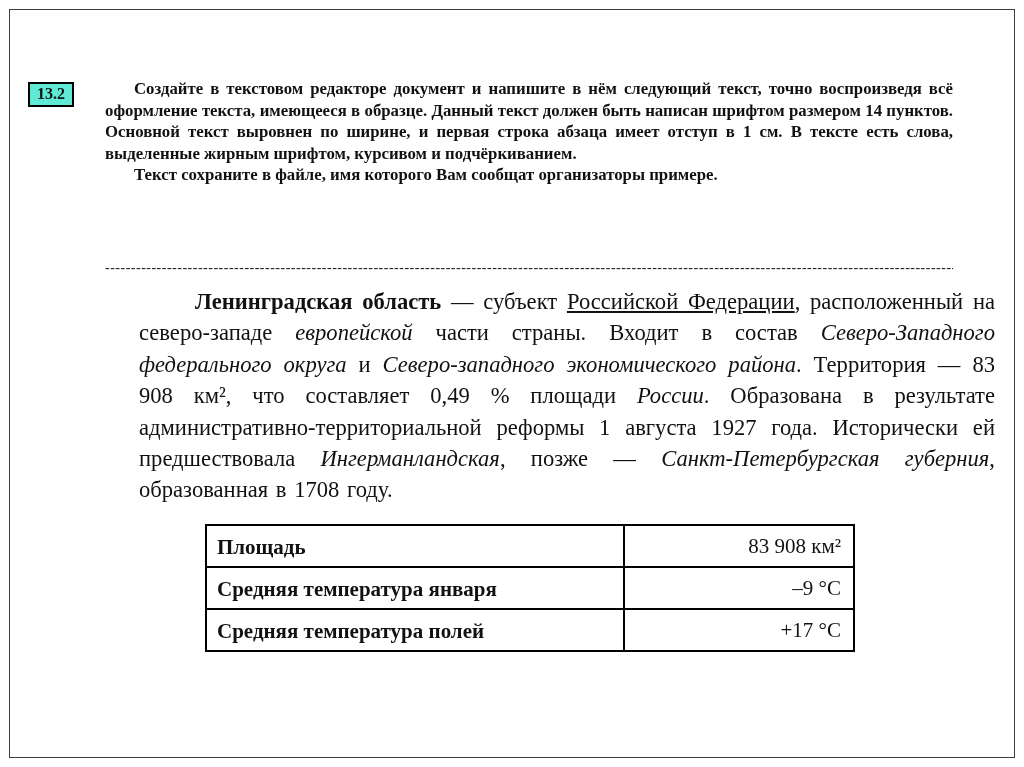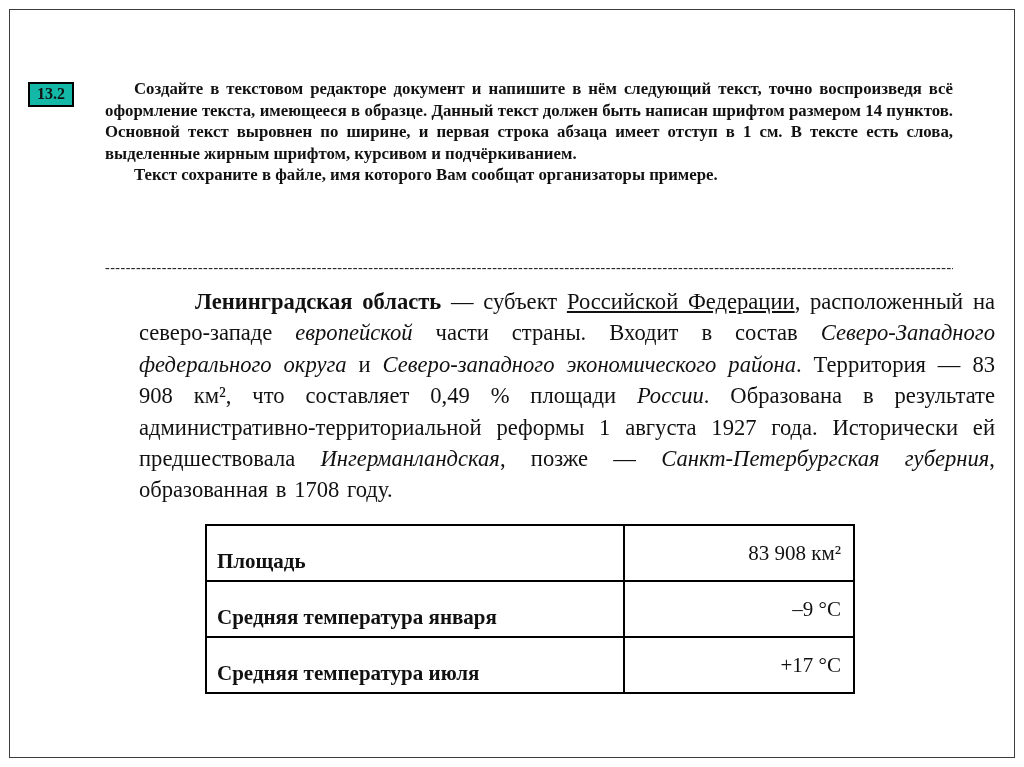--- a/index.html
+++ b/index.html
@@ -25,21 +25,21 @@
     pointer-events: none;
   }
   .task-label {
     position: absolute;
     left: 28px;
     top: 82px;
     border: 2px solid #000;
     padding: 1px 7px 2px 7px;
     font-weight: bold;
     font-size: 16px;
-    background: #14b8a6;
+    background: #5eead4;
   }
   .instructions {
     position: absolute;
     left: 105px;
     top: 78px;
     width: 848px;
     font-weight: bold;
     font-size: 16.8px;
     line-height: 21.6px;
     text-align: justify;
@@ -84,21 +84,21 @@
     font-size: 21px;
   }
   table.info td {
     border: 2px solid #000;
     height: 34px;
     vertical-align: middle;
   }
   table.info td.lbl {
     font-weight: bold;
     width: 398px;
-    padding: 18px 8px 2px 10px;
+    padding: 4px 8px 2px 10px;
   }
   table.info td.val {
     text-align: right;
     padding: 2px 12px 2px 8px;
   }
 </style>
 </head>
 <body>
 
 <div class="frame"></div>
@@ -118,17 +118,17 @@
   <tbody>
     <tr>
       <td class="lbl">Площадь</td>
       <td class="val">83 908 км²</td>
     </tr>
     <tr>
       <td class="lbl">Средняя температура января</td>
       <td class="val">–9 °C</td>
     </tr>
     <tr>
-      <td class="lbl">Средняя температура июля</td>
+      <td class="lbl">Средняя температура полей</td>
       <td class="val">+17 °C</td>
     </tr>
   </tbody>
 </table>
 
 </body></html>

